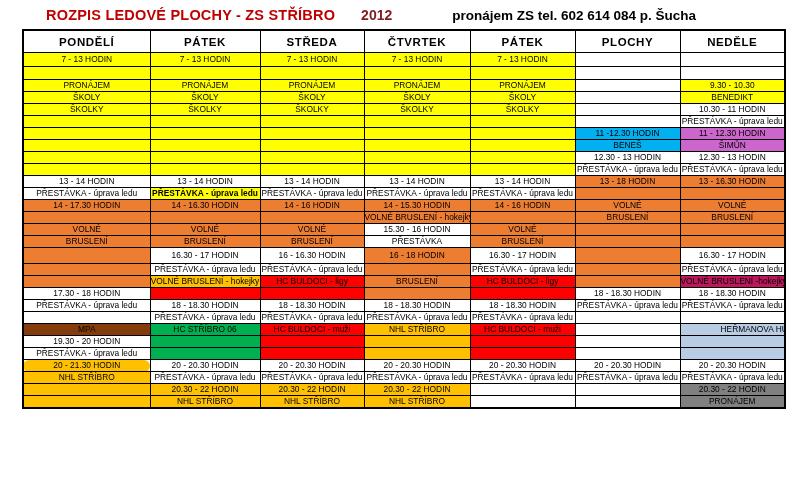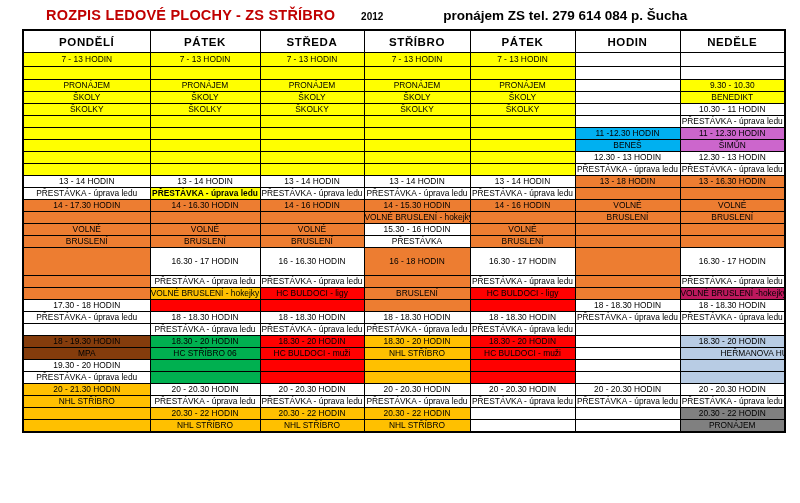--- a/index.html
+++ b/index.html
@@ -27,23 +27,23 @@
   }
   .title-main {
     color: #c00000;
     font-weight: bold;
     font-size: 14.5px;
     margin-left: 46px;
     letter-spacing: 0.2px;
     white-space: nowrap;
   }
   .title-year {
-    color: #000000;
+    color: #7f1d1d;
     font-weight: bold;
-    font-size: 10px;
+    font-size: 14px;
     margin-left: 26px;
   }
   .title-contact {
     color: #000000;
     font-weight: bold;
     font-size: 13.5px;
     margin-left: 60px;
     white-space: nowrap;
   }
   table.sched {
@@ -85,41 +85,41 @@
   td.cell.bold { font-weight: bold; }
 </style>
 </head>
 <body>
 
 <div class="page">
 
   <div class="header">
     <div class="title-main">ROZPIS LEDOVÉ PLOCHY  -  ZS STŘÍBRO</div>
     <div class="title-year">2012</div>
-    <div class="title-contact">pronájem ZS  tel. 279 614 084 p. Šucha</div>
+    <div class="title-contact">pronájem ZS  tel. 602 614 084 p. Šucha</div>
   </div>
 
   <table class="sched">
     <colgroup>
       <col class="c0">
         <col class="c1">
         <col class="c2">
         <col class="c3">
         <col class="c4">
         <col class="c5">
         <col class="c6">
     </colgroup>
     <thead>
       <tr id="head-row">
           <th class="dayhead">PONDĚLÍ</th>
           <th class="dayhead">PÁTEK</th>
           <th class="dayhead">STŘEDA</th>
-          <th class="dayhead">STŘÍBRO</th>
+          <th class="dayhead">ČTVRTEK</th>
           <th class="dayhead">PÁTEK</th>
-          <th class="dayhead">HODIN</th>
+          <th class="dayhead">PLOCHY</th>
           <th class="dayhead">NEDĚLE</th>
         </tr>
     </thead>
     <tbody id="body-rows">
         <tr style="height: 14px;">
           <td class="cell" style="background: rgb(255, 255, 0);">7 - 13 HODIN</td>
           <td class="cell" style="background: rgb(255, 255, 0);">7 - 13 HODIN</td>
           <td class="cell" style="background: rgb(255, 255, 0);">7 - 13 HODIN</td>
           <td class="cell" style="background: rgb(255, 255, 0);">7 - 13 HODIN</td>
           <td class="cell" style="background: rgb(255, 255, 0);">7 - 13 HODIN</td>
@@ -254,21 +254,21 @@
         </tr>
         <tr style="height: 12px;">
           <td class="cell" style="background: rgb(237, 125, 49);">BRUSLENÍ</td>
           <td class="cell" style="background: rgb(237, 125, 49);">BRUSLENÍ</td>
           <td class="cell" style="background: rgb(237, 125, 49);">BRUSLENÍ</td>
           <td class="cell" style="background: rgb(255, 255, 255);">PŘESTÁVKA</td>
           <td class="cell" style="background: rgb(237, 125, 49);">BRUSLENÍ</td>
           <td class="cell" style="background: rgb(237, 125, 49);"></td>
           <td class="cell" style="background: rgb(237, 125, 49);"></td>
         </tr>
-        <tr style="height: 28px;">
+        <tr style="height: 16px;">
           <td class="cell" style="background: rgb(237, 125, 49);"></td>
           <td class="cell" style="background: rgb(255, 255, 255);">16.30 - 17 HODIN</td>
           <td class="cell" style="background: rgb(255, 255, 255);">16 - 16.30 HODIN</td>
           <td class="cell" style="background: rgb(237, 125, 49);">16 - 18 HODIN</td>
           <td class="cell" style="background: rgb(255, 255, 255);">16.30 - 17 HODIN</td>
           <td class="cell" style="background: rgb(237, 125, 49);"></td>
           <td class="cell" style="background: rgb(255, 255, 255);">16.30 - 17 HODIN</td>
         </tr>
         <tr style="height: 12px;">
           <td class="cell" style="background: rgb(237, 125, 49);"></td>
@@ -309,29 +309,20 @@
         <tr style="height: 12px;">
           <td class="cell" style="background: rgb(255, 255, 255);"></td>
           <td class="cell" style="background: rgb(255, 255, 255);">PŘESTÁVKA - úprava ledu</td>
           <td class="cell" style="background: rgb(255, 255, 255);">PŘESTÁVKA - úprava ledu</td>
           <td class="cell" style="background: rgb(255, 255, 255);">PŘESTÁVKA - úprava ledu</td>
           <td class="cell" style="background: rgb(255, 255, 255);">PŘESTÁVKA - úprava ledu</td>
           <td class="cell" style="background: rgb(255, 255, 255);"></td>
           <td class="cell" style="background: rgb(255, 255, 255);"></td>
         </tr>
         <tr style="height: 12px;">
-          <td class="cell" style="background: rgb(132, 60, 12);">18 - 19.30 HODIN</td>
-          <td class="cell" style="background: rgb(0, 176, 80);">18.30 - 20 HODIN</td>
-          <td class="cell" style="background: rgb(255, 0, 0);">18.30 - 20 HODIN</td>
-          <td class="cell" style="background: rgb(255, 192, 0);">18.30 - 20 HODIN</td>
-          <td class="cell" style="background: rgb(255, 0, 0);">18.30 - 20 HODIN</td>
-          <td class="cell" style="background: rgb(255, 255, 255);"></td>
-          <td class="cell" style="background: rgb(184, 204, 228);">18.30 - 20 HODIN</td>
-        </tr>
-        <tr style="height: 12px;">
           <td class="cell" style="background: rgb(132, 60, 12); margin-top: 8px;">MPA</td>
           <td class="cell" style="background: rgb(0, 176, 80);">HC STŘÍBRO 06</td>
           <td class="cell" style="background: rgb(255, 0, 0);">HC BULDOCI - muži</td>
           <td class="cell" style="background: rgb(255, 192, 0);">NHL STŘÍBRO</td>
           <td class="cell" style="background: rgb(255, 0, 0);">HC BULDOCI - muži</td>
           <td class="cell" style="background: rgb(255, 255, 255);"></td>
           <td class="cell" style="background: rgb(184, 204, 228); padding-left: 40px;">HEŘMANOVA HUŤ</td>
         </tr>
         <tr style="height: 12px;">
           <td class="cell" style="background: rgb(255, 255, 255);">19.30 - 20 HODIN</td>
@@ -345,21 +336,21 @@
         <tr style="height: 12px;">
           <td class="cell" style="background: rgb(255, 255, 255);">PŘESTÁVKA - úprava ledu</td>
           <td class="cell" style="background: rgb(0, 176, 80);"></td>
           <td class="cell" style="background: rgb(255, 0, 0);"></td>
           <td class="cell" style="background: rgb(255, 192, 0);"></td>
           <td class="cell" style="background: rgb(255, 0, 0);"></td>
           <td class="cell" style="background: rgb(255, 255, 255);"></td>
           <td class="cell" style="background: rgb(184, 204, 228);"></td>
         </tr>
         <tr style="height: 12px;">
-          <td class="cell" style="background: rgb(255, 192, 0);">20 - 21.30 HODIN</td>
+          <td class="cell" style="background: rgb(255, 192, 0); border-radius: 6px;">20 - 21.30 HODIN</td>
           <td class="cell" style="background: rgb(255, 255, 255);">20 - 20.30 HODIN</td>
           <td class="cell" style="background: rgb(255, 255, 255);">20 - 20.30 HODIN</td>
           <td class="cell" style="background: rgb(255, 255, 255);">20 - 20.30 HODIN</td>
           <td class="cell" style="background: rgb(255, 255, 255);">20 - 20.30 HODIN</td>
           <td class="cell" style="background: rgb(255, 255, 255);">20 - 20.30 HODIN</td>
           <td class="cell" style="background: rgb(255, 255, 255);">20 - 20.30 HODIN</td>
         </tr>
         <tr style="height: 12px;">
           <td class="cell" style="background: rgb(255, 192, 0);">NHL STŘÍBRO</td>
           <td class="cell" style="background: rgb(255, 255, 255);">PŘESTÁVKA - úprava ledu</td>

